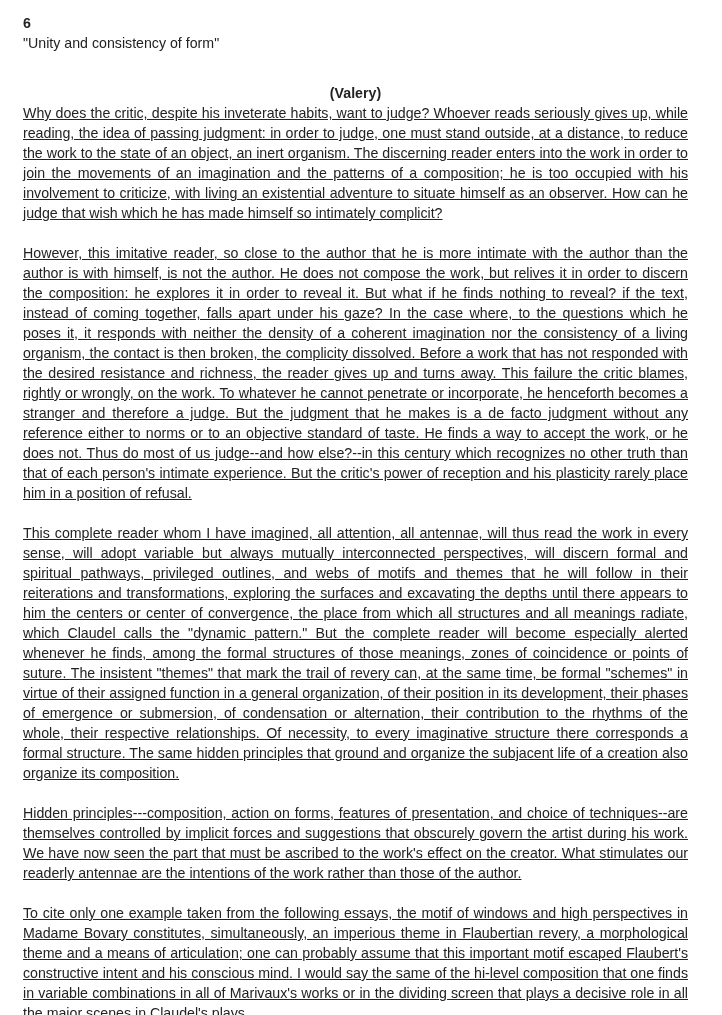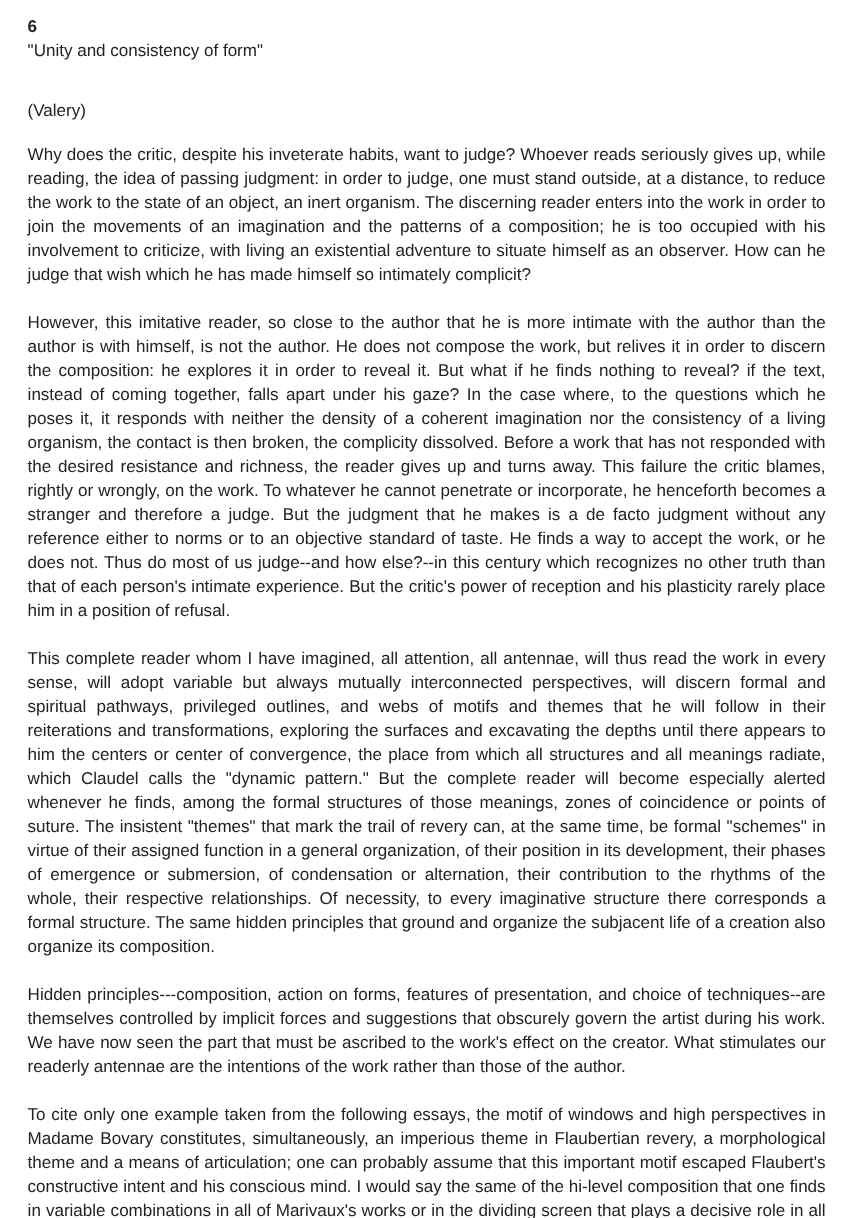--- a/index.html
+++ b/index.html
@@ -6,22 +6,22 @@
   body {
     width: 722px; height: 1015px; overflow: hidden;
     font-family: "Liberation Sans", sans-serif;
     color: #222222;
     font-size: 14.2px;
     line-height: 20px;
   }
   .page { position: relative; padding: 14px 34px 0 23px; }
   .chapter-num { font-weight: bold; margin: 0; line-height: 19px; }
   .chapter-title { margin: 0; line-height: 20px; }
-  .epigraph-source { text-align: left; margin: 30px 0 0 0; line-height: 20px; }
-  p.para { margin: 16px 0 20px 0; text-align: justify; }
+  .epigraph-source { text-align: center; margin: 30px 0 0 0; line-height: 20px; font-weight: bold; }
+  p.para { margin: 0 0 20px 0; text-align: justify; text-decoration: underline; }
 </style>
 </head>
 <body>
 
 <div class="page">
   <div class="chapter-num">6</div>
   <div class="chapter-title">"Unity and consistency of form"</div>
   <div class="epigraph-source">(Valery)</div>
   <p class="para">Why does the critic, despite his inveterate habits, want to judge? Whoever reads seriously gives up, while reading, the idea of passing judgment: in order to judge, one must stand outside, at a distance, to reduce the work to the state of an object, an inert organism. The discerning reader enters into the work in order to join the movements of an imagination and the patterns of a composition; he is too occupied with his involvement to criticize, with living an existential adventure to situate himself as an observer. How can he judge that wish which he has made himself so intimately complicit?</p>
   <p class="para">However, this imitative reader, so close to the author that he is more intimate with the author than the author is with himself, is not the author. He does not compose the work, but relives it in order to discern the composition: he explores it in order to reveal it. But what if he finds nothing to reveal? if the text, instead of coming together, falls apart under his gaze? In the case where, to the questions which he poses it, it responds with neither the density of a coherent imagination nor the consistency of a living organism, the contact is then broken, the complicity dissolved. Before a work that has not responded with the desired resistance and richness, the reader gives up and turns away. This failure the critic blames, rightly or wrongly, on the work. To whatever he cannot penetrate or incorporate, he henceforth becomes a stranger and therefore a judge. But the judgment that he makes is a de facto judgment without any reference either to norms or to an objective standard of taste. He finds a way to accept the work, or he does not. Thus do most of us judge--and how else?--in this century which recognizes no other truth than that of each person's intimate experience. But the critic's power of reception and his plasticity rarely place him in a position of refusal.</p>

